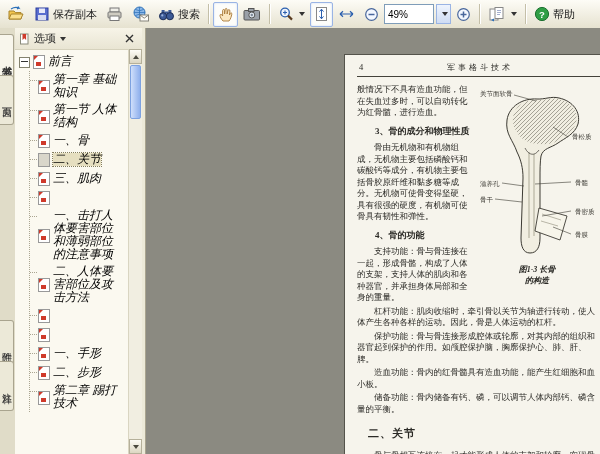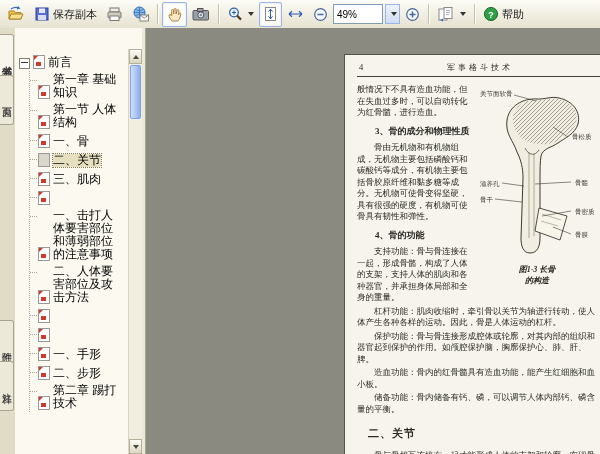--- a/index.html
+++ b/index.html
@@ -33,21 +33,21 @@
   
   .sidebar{position:absolute;left:15px;top:28px;width:127px;bottom:0;background:#fbf9f0;
     border-right:1px solid #a9a48f;}
   .sb-header{height:21px;display:flex;align-items:center;gap:4px;padding:0 4px;
     background:linear-gradient(#f7f4e8,#e9e5d3);border-bottom:1px solid #d6d2bd;font-size:11px;}
   .sb-spacer{flex:1;}
   .closebtn{width:15px;height:15px;display:flex;align-items:center;justify-content:center;
     border:1px solid transparent;}
   .tree{position:absolute;left:0;top:21px;right:13px;bottom:0;overflow:hidden;
     font-size:12px;line-height:13px;padding:3px 0 0 4px;}
-  .bm-row{position:relative;display:flex;align-items:flex-end;gap:3px;padding:2px 0;}
+  .bm-row{position:relative;display:flex;align-items:center;gap:3px;padding:2px 0;font-style:italic;}
   .bm-kids{margin-left:10px;border-left:1px dotted #aaa591;}
   .bm-kids .bm-row{padding-left:8px;}
   .bm-kids .bm-row::before{content:"";position:absolute;left:0;top:9px;width:7px;
     border-top:1px dotted #aaa591;}
   .minusbox{width:9px;height:9px;border:1px solid #84826e;background:#fff;position:relative;
     flex:none;margin-top:2px;}
   .minusbox::before{content:"";position:absolute;left:1px;right:1px;top:3px;height:1px;background:#333;}
   .pdficon{width:10px;height:12px;background:#fff;border:1px solid #999;position:relative;
     flex:none;margin-top:1px;}
   .pdficon::before{content:"";position:absolute;left:0;top:0;width:0;height:0;
@@ -127,20 +127,30 @@
       </svg>
     </div>
     <div class="tbtn">
       <svg width="17" height="16">
         <circle cx="7.5" cy="6.5" r="5.5" fill="#8ab7e7" stroke="#2a6fb8"></circle>
         <path d="M2,6.5 h11 M7.5,1 v11 M3.5,3.5 q4,2.6 8,0 M3.5,9.5 q4,-2.6 8,0" stroke="#2a6fb8" fill="none" stroke-width="0.7"></path>
         <rect x="8" y="9" width="8.5" height="6" fill="#fdfdf8" stroke="#86837a"></rect>
         <path d="M8,9 l4.2,3.2 L16.5,9" fill="none" stroke="#86837a"></path>
       </svg>
     </div>
+    <div class="tbtn">
+      <svg width="17" height="16">
+        <path d="M3.6,4 h3 v4 h-3 z M10.4,4 h3 v4 h-3 z" fill="#3c5a96"></path>
+        <rect x="6.5" y="5.5" width="4" height="2.2" fill="#3c5a96"></rect>
+        <circle cx="5.1" cy="10.2" r="3.6" fill="#3c5a96" stroke="#1c2c55"></circle>
+        <circle cx="11.9" cy="10.2" r="3.6" fill="#3c5a96" stroke="#1c2c55"></circle>
+        <circle cx="4.3" cy="9.4" r="1.1" fill="#9cb2dd"></circle>
+      </svg>
+      <span>搜索</span>
+    </div>
 
     <div class="tsep"></div>
 
     <div class="tbtn pressed">
       <svg width="17" height="17">
         <path d="M6,15 C4.2,13 3,11 3,9.2 C3,8.1 4.6,8.1 5,9 L5.6,10 L5.6,4.6 C5.6,3.1 7.6,3.1 7.6,4.6 L7.6,8 L8.1,3.6 C8.2,2.1 10.1,2.1 10.1,3.6 L10.1,8 L10.9,4.6 C11.2,3.1 13.1,3.4 12.9,5 L12.5,9 L13.1,7.6 C13.6,6.2 15.1,6.7 14.8,8.2 C14.4,10.6 13.5,13.2 12,15 Z" fill="#fbe7c1" stroke="#a87838" stroke-width="0.9"></path>
       </svg>
     </div>
     <div class="tbtn">
       <svg width="18" height="16">
@@ -223,20 +233,36 @@
     </div>
     <div class="vtab" style="top:292px;height:38px;">
       <span>附件</span>
     </div>
     <div class="vtab" style="top:333px;height:38px;">
       <span>注释</span>
     </div>
   </div>
 
   <div class="sidebar">
+    <div class="sb-header">
+      <svg width="11" height="12">
+        <rect x="1.5" y="1" width="7.5" height="10" fill="#fff" stroke="#8a8a7a"></rect>
+        <path d="M3.5,1 v6 l1.8,-1.8 L7.1,7 V1 Z" fill="#cf3a2b"></path>
+      </svg>
+      <span style="display:flex;align-items:center;gap:2px;">
+        <span>选项</span>
+        <span class="dd"></span>
+      </span>
+      <span class="sb-spacer"></span>
+      <span class="closebtn">
+        <svg width="9" height="9">
+          <path d="M1,1 L8,8 M8,1 L1,8" stroke="#333" stroke-width="1.4"></path>
+        </svg>
+      </span>
+    </div>
 
     <div class="tree">
       <div class="bm-row root">
         <span class="minusbox"></span>
         <span class="pdficon"></span>
         <span class="bm-label">前言</span>
       </div>
       <div class="bm-kids">
         <div class="bm-row">
           <span class="pdficon"></span>

